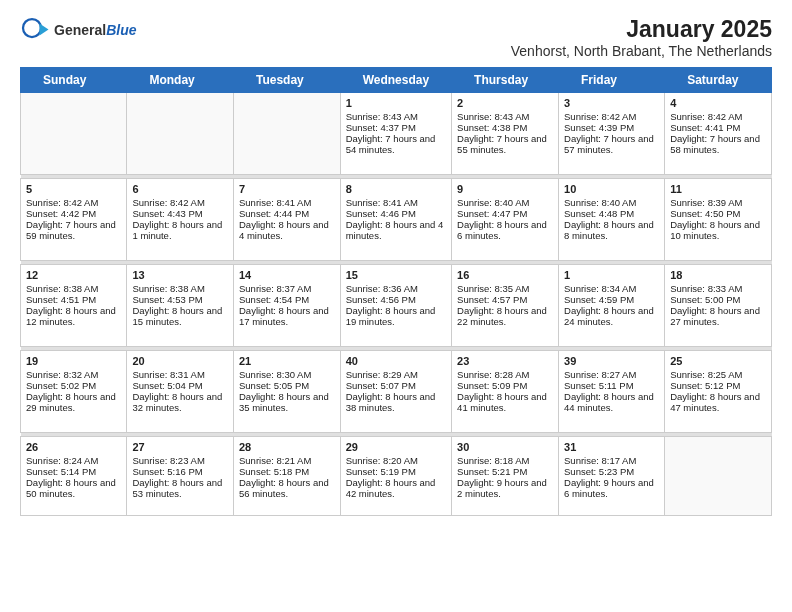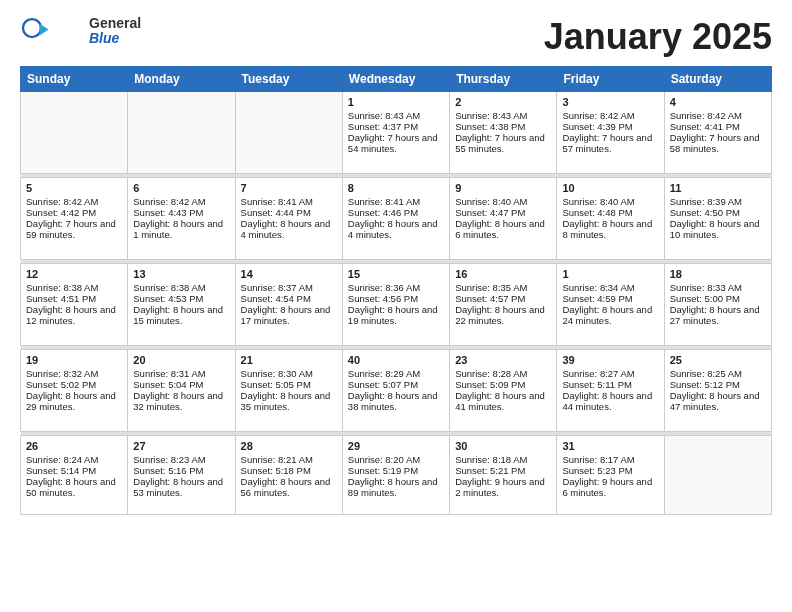--- a/index.html
+++ b/index.html
@@ -20,56 +20,55 @@
       align-items: flex-start;
       justify-content: space-between;
       margin-bottom: 8px;
     }
     .logo {
       display: flex;
       align-items: center;
     }
     .logo-text {
       display: flex;
-      flex-direction: column;
+      flex-direction: row;
       font-size: 14px;
       font-weight: bold;
       line-height: 1.1;
-      margin-left: 35px;
     }
     .logo-text .general { color: #333; }
     .logo-text .blue { color: #1a5fb4; font-style: italic; }
     .logo-icon {
       width: 30px;
       height: 30px;
       margin-right: 4px;
     }
     .title-block {
       text-align: right;
     }
     .title-block h1 {
-      font-size: 36px;
+      font-size: 23px;
       font-weight: bold;
       color: #222;
     }
     .title-block h2 {
       font-size: 14px;
       font-weight: normal;
       color: #333;
     }
     .calendar {
       width: 100%;
       border-collapse: collapse;
     }
     .calendar thead tr th {
       background-color: #2a6fbd;
       color: #fff;
       font-size: 12px;
       font-weight: bold;
-      padding: 5px 6px;
+      padding: 5px 22px;
       text-align: left;
       border: 1px solid #2a6fbd;
     }
     .calendar tbody tr td {
       border: 1px solid #ccc;
       vertical-align: top;
       padding: 4px 5px;
       font-size: 9.5px;
       color: #222;
       width: calc(100% / 7);
@@ -104,20 +103,21 @@
         <circle cx="16" cy="16" r="12" fill="none" stroke="#1a5fb4" stroke-width="3"></circle>
         <polygon points="26,10 38,18 26,26" fill="#2a9fd6"></polygon>
       </svg>
       <div class="logo-text">
         <span class="general">General</span>
         <span class="blue">Blue</span>
       </div>
     </div>
     <div class="title-block">
       <h1>January 2025</h1>
+      <h2>Venhorst, North Brabant, The Netherlands</h2>
     </div>
   </div>
 
   <table class="calendar">
     <thead>
       <tr>
       <th>Sunday</th>
           <th>Monday</th>
           <th>Tuesday</th>
           <th>Wednesday</th>
@@ -172,20 +172,20 @@
           <td><span class="day-num">39</span><span>Sunrise: 8:27 AM</span><br><span>Sunset: 5:11 PM</span><br><span>Daylight: 8 hours and 44 minutes.</span></td>
           <td><span class="day-num">25</span><span>Sunrise: 8:25 AM</span><br><span>Sunset: 5:12 PM</span><br><span>Daylight: 8 hours and 47 minutes.</span></td>
         </tr>
         <tr class="spacer">
           <td colspan="7"></td>
         </tr>
         <tr>
           <td><span class="day-num">26</span><span>Sunrise: 8:24 AM</span><br><span>Sunset: 5:14 PM</span><br><span>Daylight: 8 hours and 50 minutes.</span></td>
           <td><span class="day-num">27</span><span>Sunrise: 8:23 AM</span><br><span>Sunset: 5:16 PM</span><br><span>Daylight: 8 hours and 53 minutes.</span></td>
           <td><span class="day-num">28</span><span>Sunrise: 8:21 AM</span><br><span>Sunset: 5:18 PM</span><br><span>Daylight: 8 hours and 56 minutes.</span></td>
-          <td><span class="day-num">29</span><span>Sunrise: 8:20 AM</span><br><span>Sunset: 5:19 PM</span><br><span>Daylight: 8 hours and 89 minutes.</span></td>
+          <td><span class="day-num">29</span><span>Sunrise: 8:20 AM</span><br><span>Sunset: 5:19 PM</span><br><span>Daylight: 8 hours and 42 minutes.</span></td>
           <td><span class="day-num">30</span><span>Sunrise: 8:18 AM</span><br><span>Sunset: 5:21 PM</span><br><span>Daylight: 9 hours and 2 minutes.</span></td>
           <td><span class="day-num">31</span><span>Sunrise: 8:17 AM</span><br><span>Sunset: 5:23 PM</span><br><span>Daylight: 9 hours and 6 minutes.</span></td>
           <td class="empty"></td>
         </tr>
       </tbody>
   </table>
 </div>
 
 </body></html>

